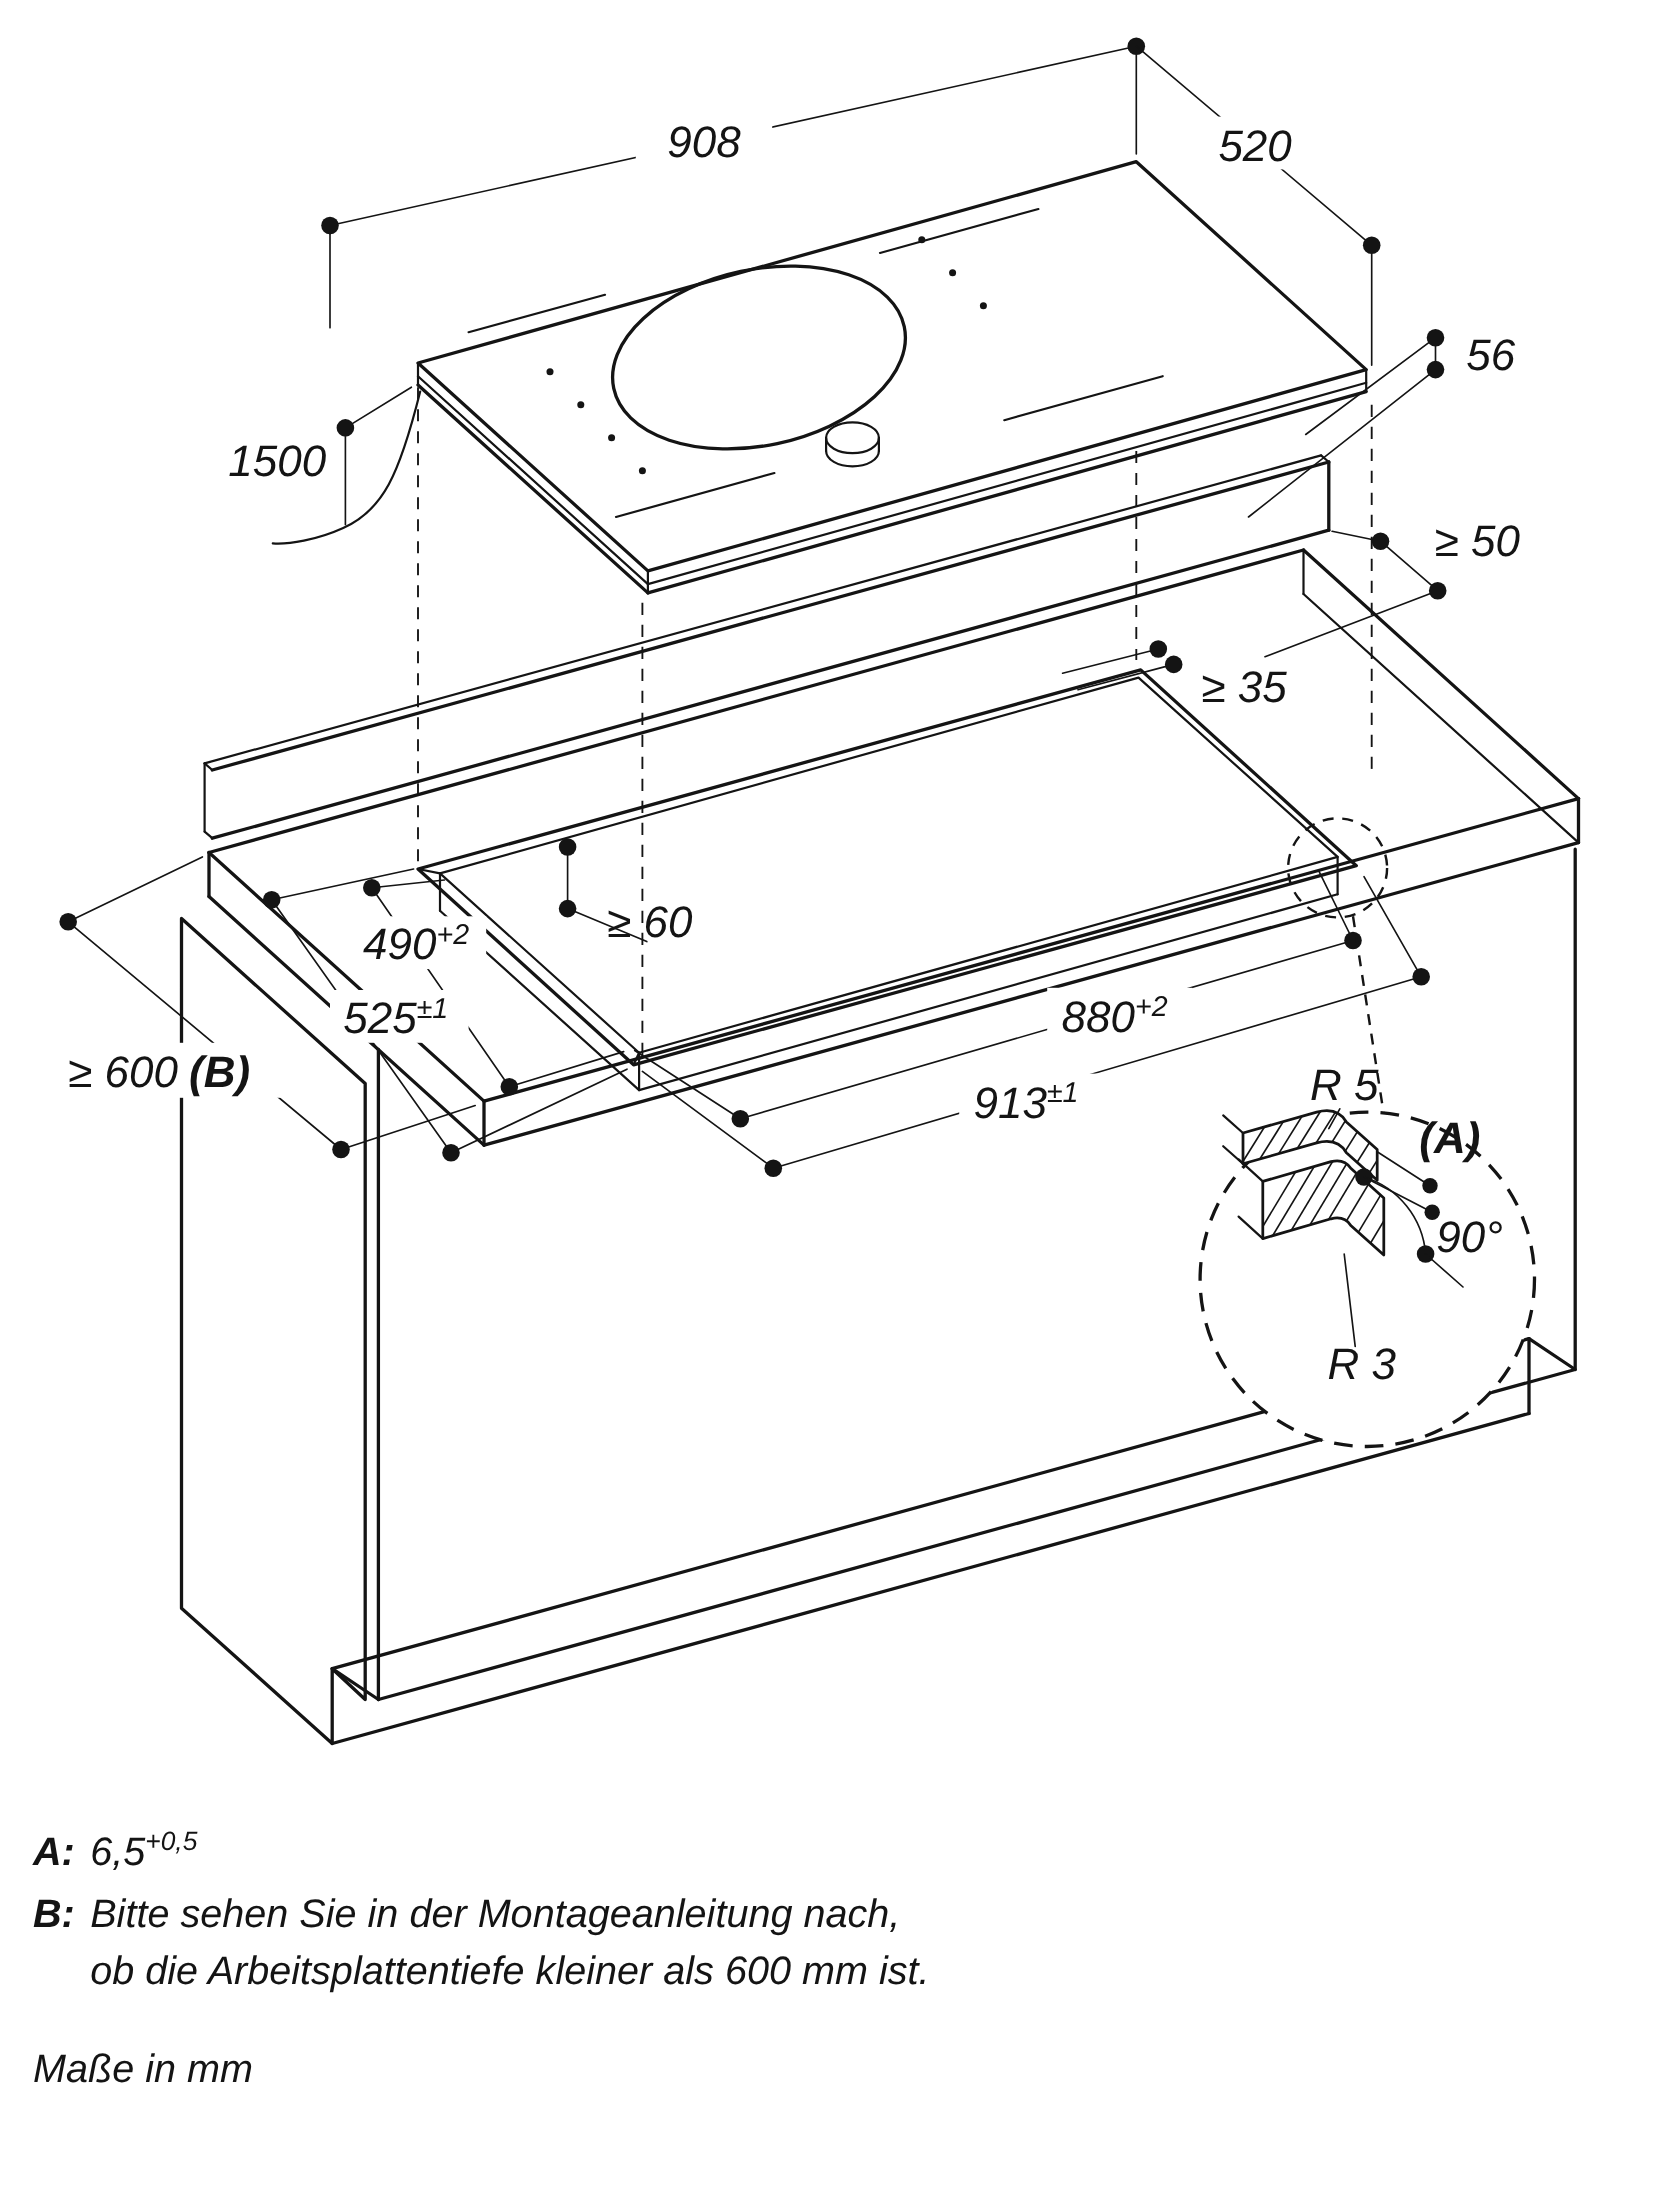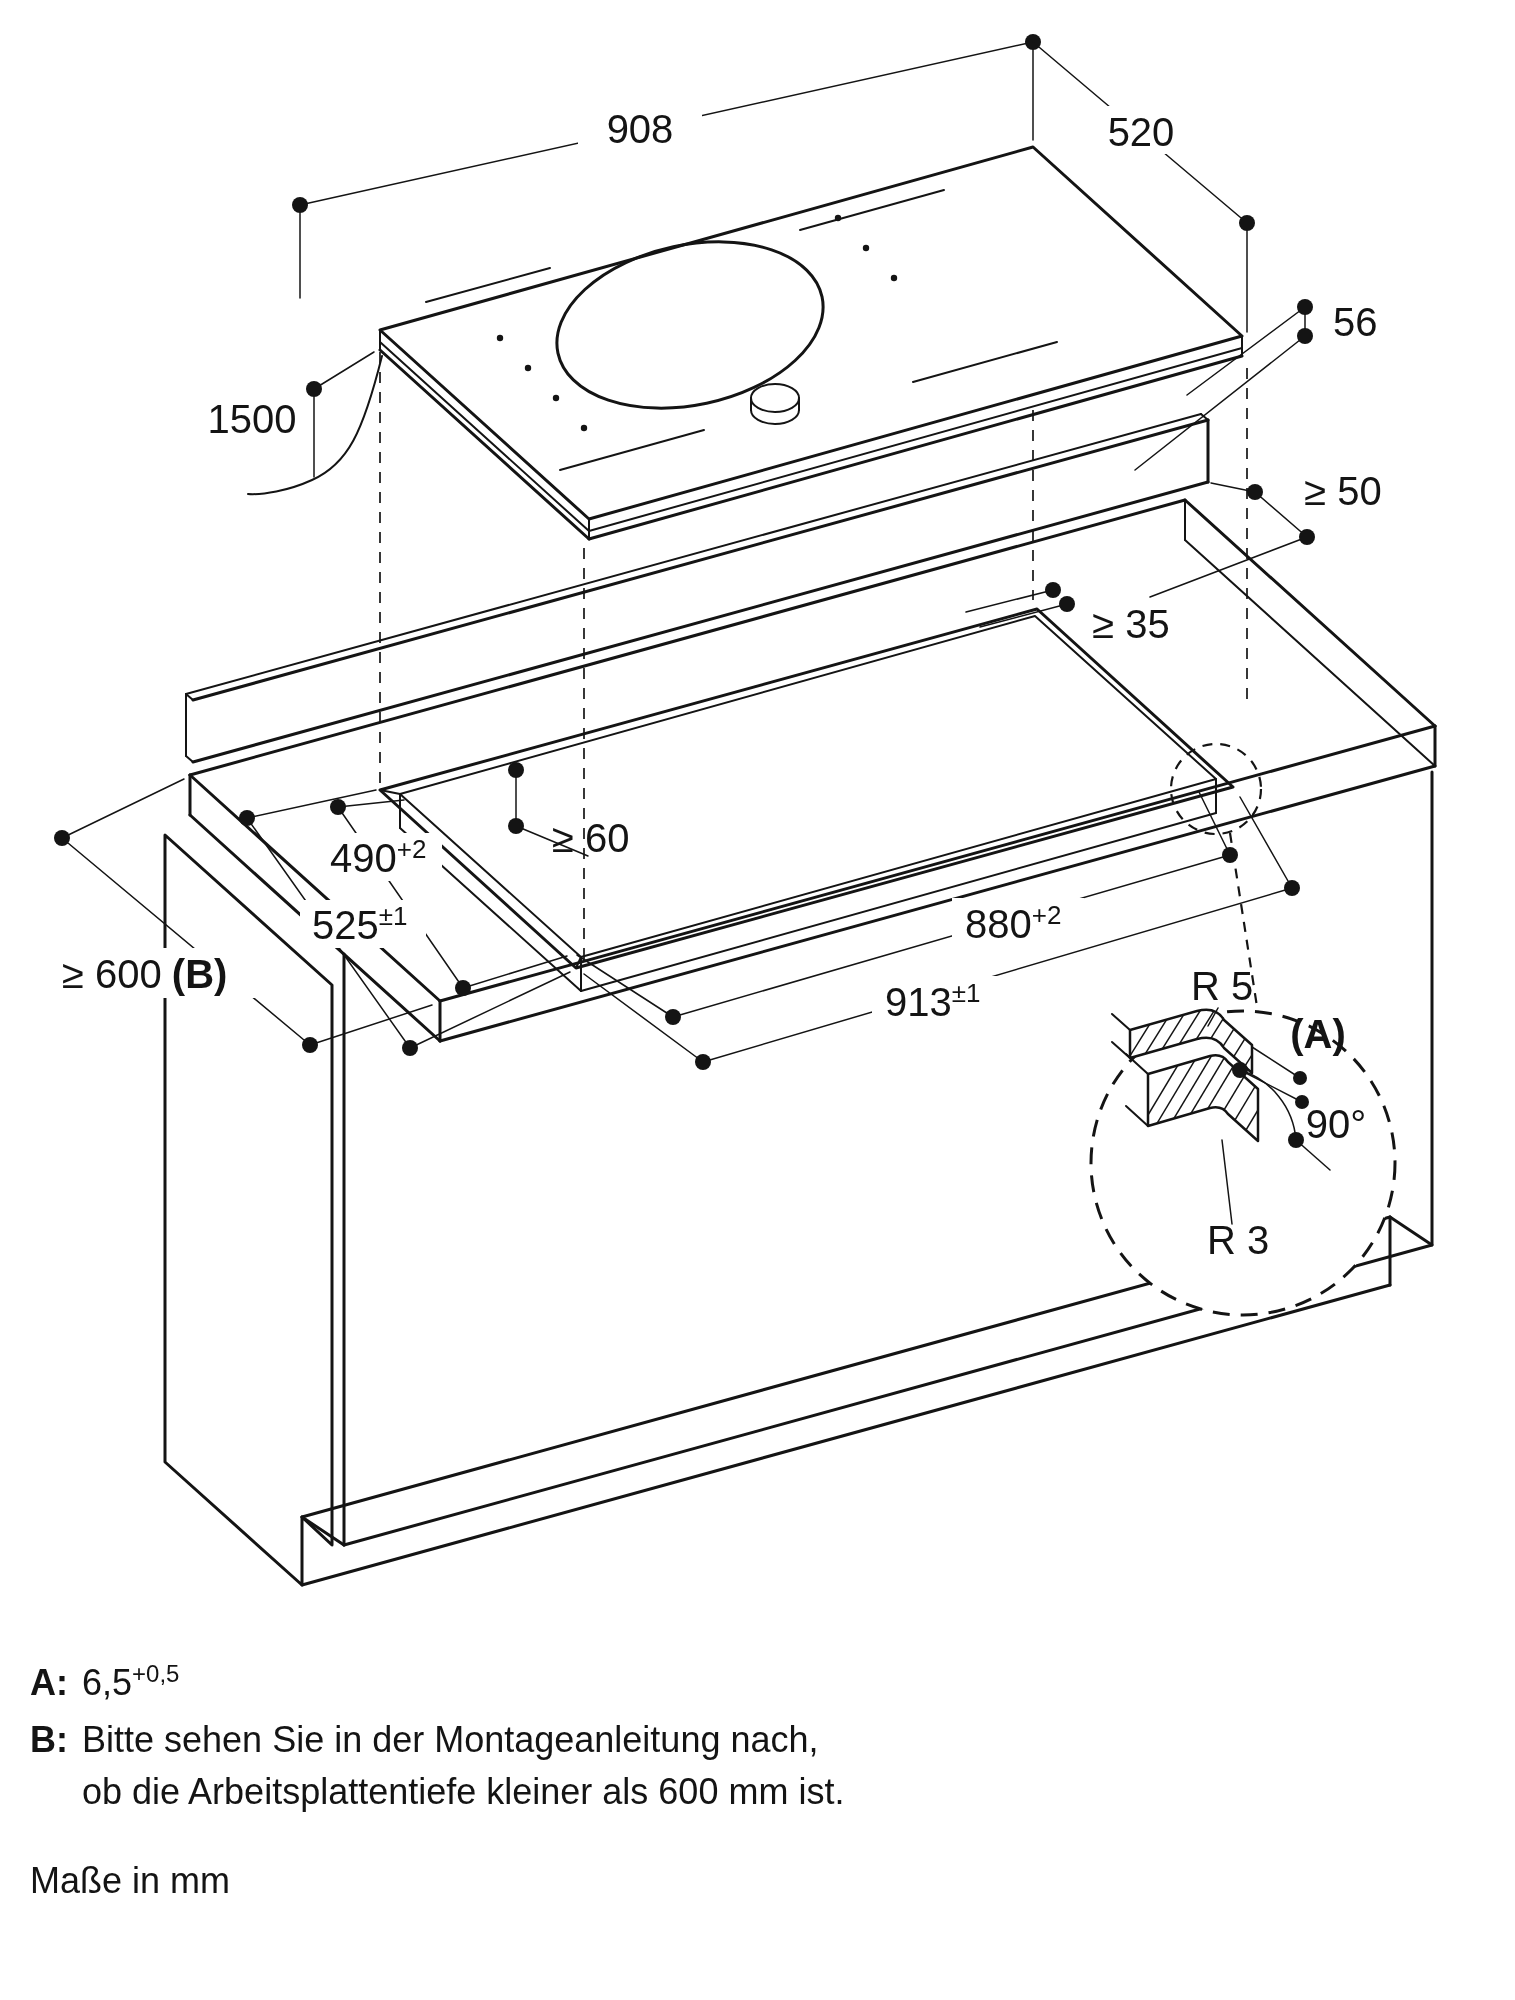--- a/index.html
+++ b/index.html
@@ -1,16 +1,16 @@
 <!DOCTYPE html>
 <html><head>
 <meta charset="utf-8">
 <style>
   html,body{margin:0;padding:0;background:#ffffff;}
-  .page{width:1515px;height:2000px;background:#ffffff;position:relative;font-family:"Liberation Sans",sans-serif;}
+  .page{width:1515px;height:2000px;background:#ffffff;position:relative;font-family:"Liberation Sans",sans-serif;font-style:italic;}
   svg{display:block;}
   .edge{stroke:#141414;stroke-width:3;fill:none;stroke-linejoin:round;stroke-linecap:round;}
   .edge2{stroke:#141414;stroke-width:2;fill:none;stroke-linejoin:round;stroke-linecap:round;}
   .thin{stroke:#141414;stroke-width:1.5;fill:none;stroke-linecap:round;}
   .dash{stroke:#141414;stroke-width:1.7;fill:none;stroke-dasharray:11 9;}
   .dot{fill:#141414;stroke:none;}
   .lbl{fill:#141414;font-size:40px;}
   .lblbg{fill:#ffffff;stroke:none;}
   .note{fill:#141414;font-size:36px;}
   .hatch{stroke:#141414;stroke-width:1.5;}

